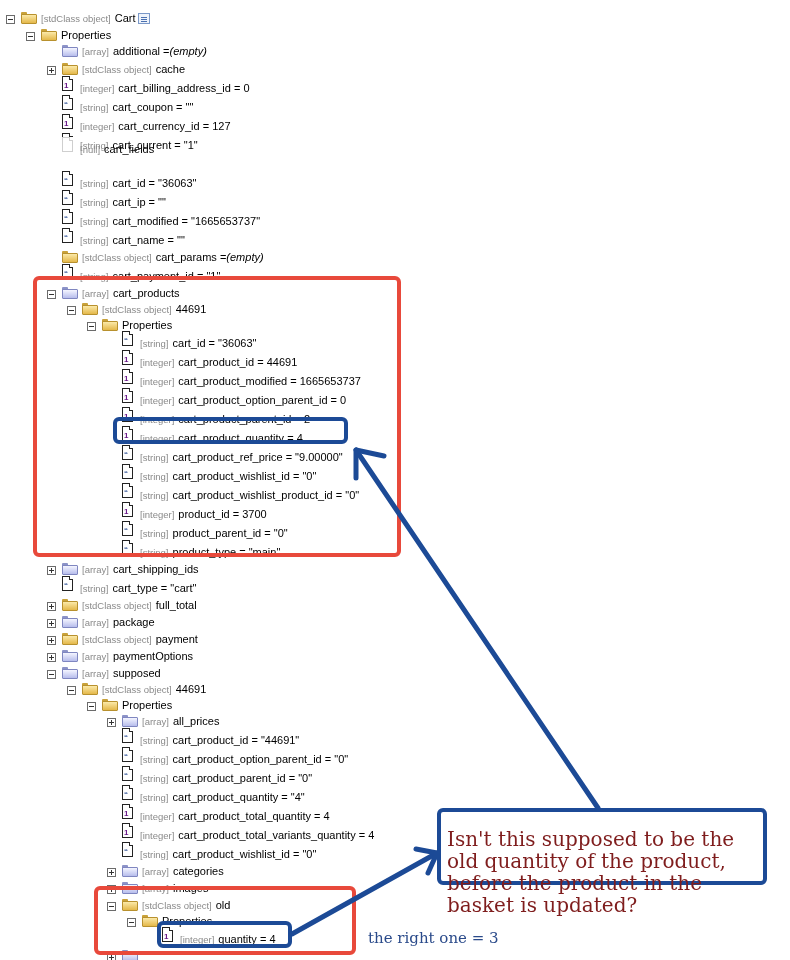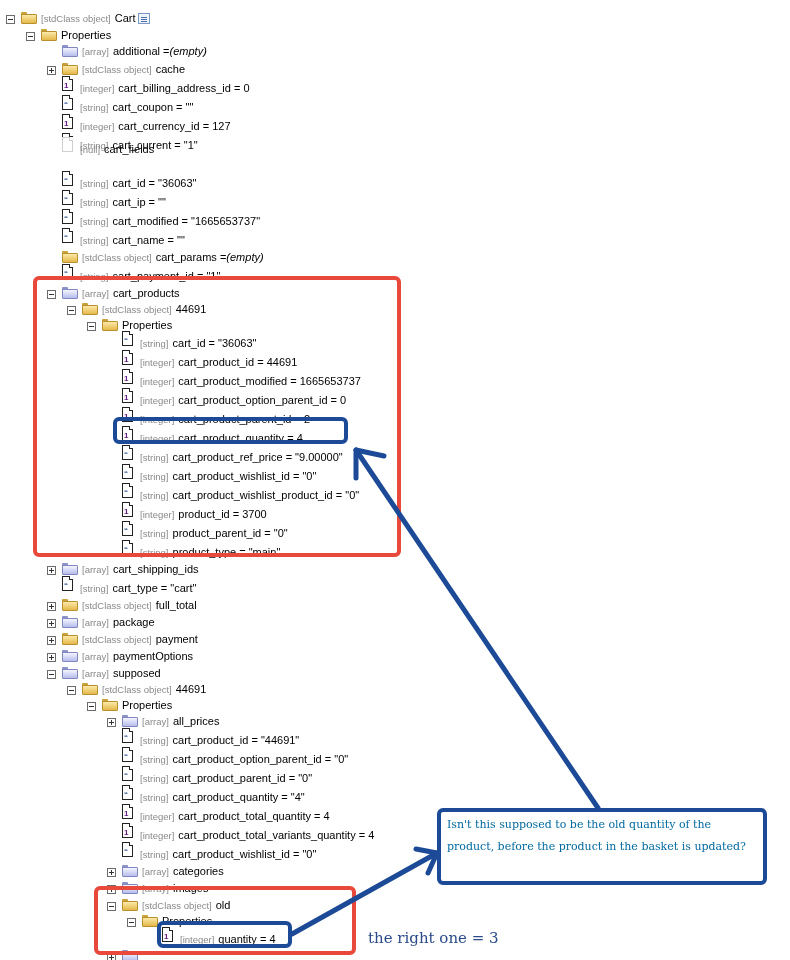--- a/index.html
+++ b/index.html
@@ -30,22 +30,22 @@
   .file.null::before { border-color:#cfcfcf; }
   .type { color:#8a8a8a; font-size:9.5px; margin-right:4px; }
   .name { color:#000; }
   .em { font-style:italic; }
   .props-label { color:#000; font-size:11px; }
   .detail-icon { width:12px; height:11px; margin-left:3px; border:1px solid #7a98c8; background:#eef3fb; box-sizing:border-box; position:relative; }
   .detail-icon::before { content:""; position:absolute; left:2px; right:2px; top:3px; height:1px; background:#4a70b0; box-shadow:0 2px 0 #4a70b0, 0 4px 0 #4a70b0; }
   .red-box { position:absolute; border:4px solid #e8493b; border-radius:6px; box-sizing:border-box; }
   .blue-box { position:absolute; border:4px solid #1c4a96; border-radius:6px; box-sizing:border-box; }
   .callout { position:absolute; left:437px; top:808px; width:330px; height:77px; border:4px solid #1c4a96;
-             border-radius:6px; box-sizing:border-box; background:#fff; padding:2px 6px;
-             font-family:"DejaVu Serif", serif; font-size:11px; line-height:22px; color:#0369a1; }
+             border-radius:6px; box-sizing:border-box; background:#fff; padding:16px 6px;
+             font-family:"DejaVu Serif", serif; font-size:20px; line-height:22px; color:#7f1d1d; }
   .note { position:absolute; left:368px; top:929px; font-family:"DejaVu Serif", serif; font-size:15px; color:#2a4a8a; }
   svg.arrows { position:absolute; left:0; top:0; pointer-events:none; }
 </style>
 </head>
 <body>
 
 <div class="tree">
 
   <div class="row" style="left:6px;top:5px">
     <span class="toggle"></span>

